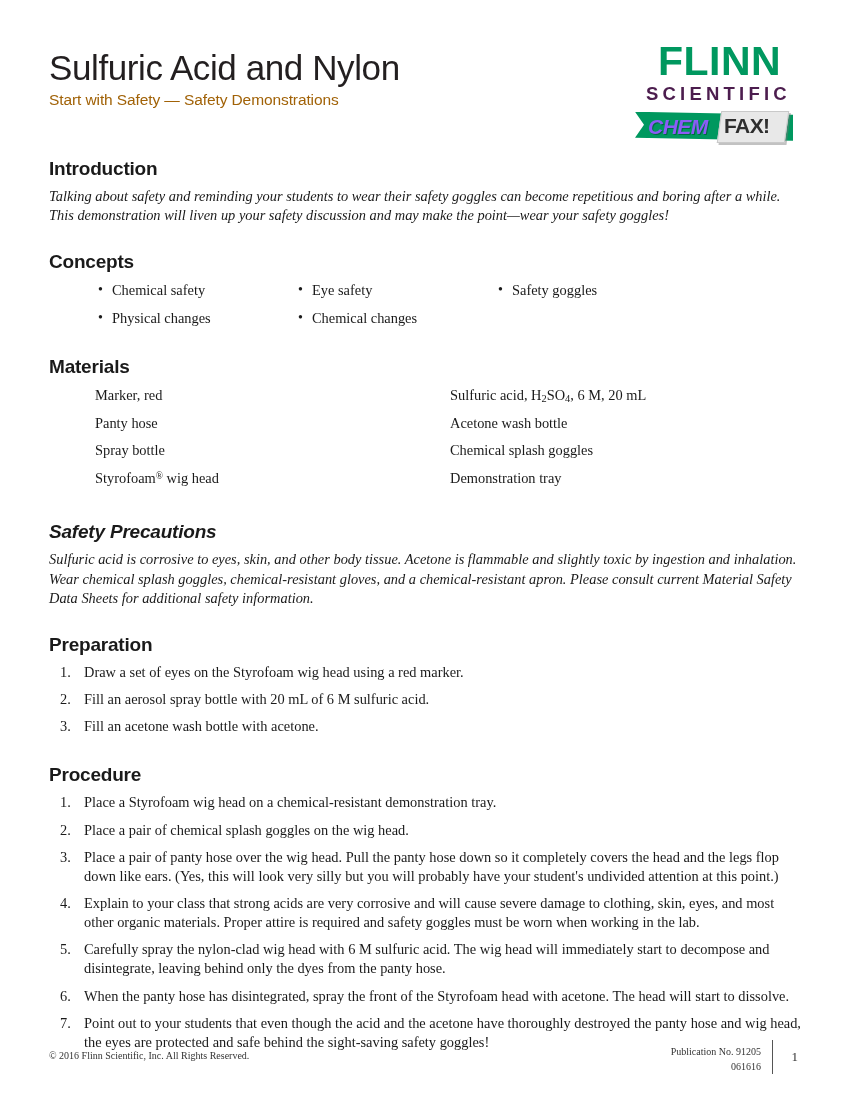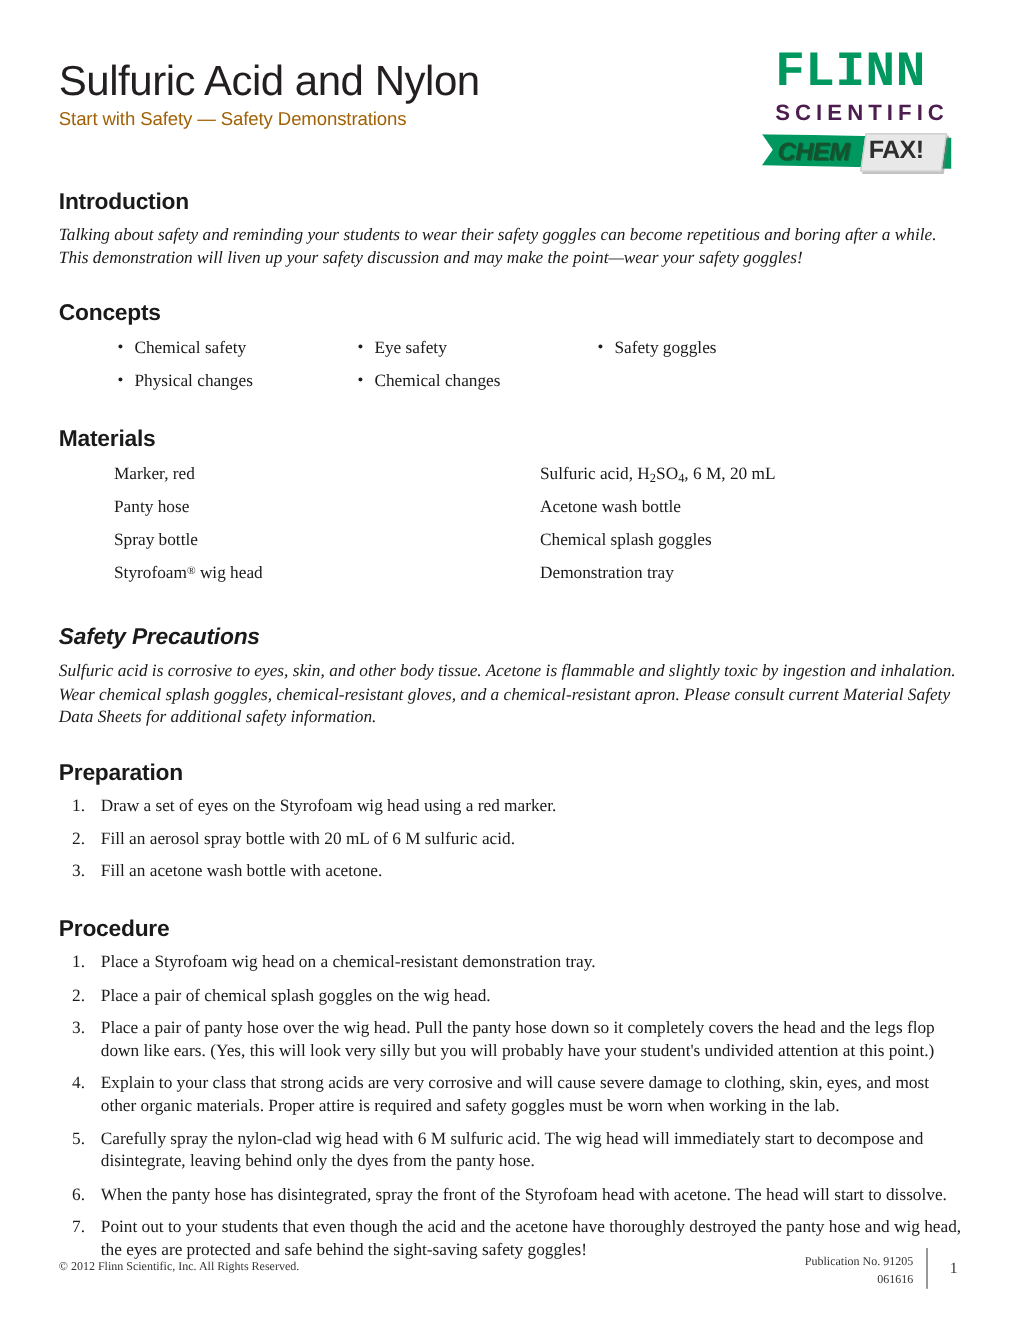--- a/index.html
+++ b/index.html
@@ -55,28 +55,28 @@
 
   
   .logo {
     position: absolute;
     right: 0px;
     top: 3px;
     width: 166px;
     height: 112px;
   }
   .logo-flinn {
-    font-family: Liberation Mono, monospace;
+    font-family: Liberation Sans, sans-serif;
     font-weight: bold;
     font-size: 41px;
     line-height: 0.92;
     color: #00985f;
     letter-spacing: 0.5px;
     text-align: left;
-    margin-left: 11px;
+    margin-left: 23px;
   }
   .logo-scientific {
     font-family: "Liberation Sans", "DejaVu Sans", sans-serif;
     font-weight: bold;
     font-size: 18.5px;
     color: #4c1d4e;
     letter-spacing: 4.2px;
     margin-top: 2px;
     margin-left: 11px;
   }
@@ -95,21 +95,21 @@
     clip-path: polygon(0 0, 158px 3px, 158px 29px, 0 26px, 9px 13px);
   }
   .banner-chem {
     position: absolute;
     left: 13px;
     top: 5px;
     font-family: "Liberation Sans", "DejaVu Sans", sans-serif;
     font-style: italic;
     font-weight: bold;
     font-size: 21px;
-    color: #14532d;
+    color: #8b5cf6;
     letter-spacing: -0.5px;
     text-shadow: 1px 1px 0 #006b42;
   }
   .banner-fax-box {
     position: absolute;
     left: 84px;
     top: 1px;
     width: 66px;
     height: 30px;
     background: #e8e8e8;
@@ -339,21 +339,21 @@
         <li>Explain to your class that strong acids are very corrosive and will cause severe damage to clothing, skin, eyes, and most other organic materials. Proper attire is required and safety goggles must be worn when working in the lab.</li>
         <li>Carefully spray the nylon-clad wig head with 6 M sulfuric acid. The wig head will immediately start to decompose and disintegrate, leaving behind only the dyes from the panty hose.</li>
         <li>When the panty hose has disintegrated, spray the front of the Styrofoam head with acetone. The head will start to dissolve.</li>
         <li>Point out to your students that even though the acid and the acetone have thoroughly destroyed the panty hose and wig head, the eyes are protected and safe behind the sight-saving safety goggles!</li>
       </ol>
     </div>
 
   </div>
 
   <div class="footer">
-    <div class="footer-left">© 2012 Flinn Scientific, Inc. All Rights Reserved.</div>
+    <div class="footer-left">© 2016 Flinn Scientific, Inc. All Rights Reserved.</div>
     <div class="footer-right">
       <div>Publication No. 91205</div>
       <div>061616</div>
     </div>
     <div class="footer-divider"></div>
     <div class="footer-pageno">1</div>
   </div>
 
 </div>
 

